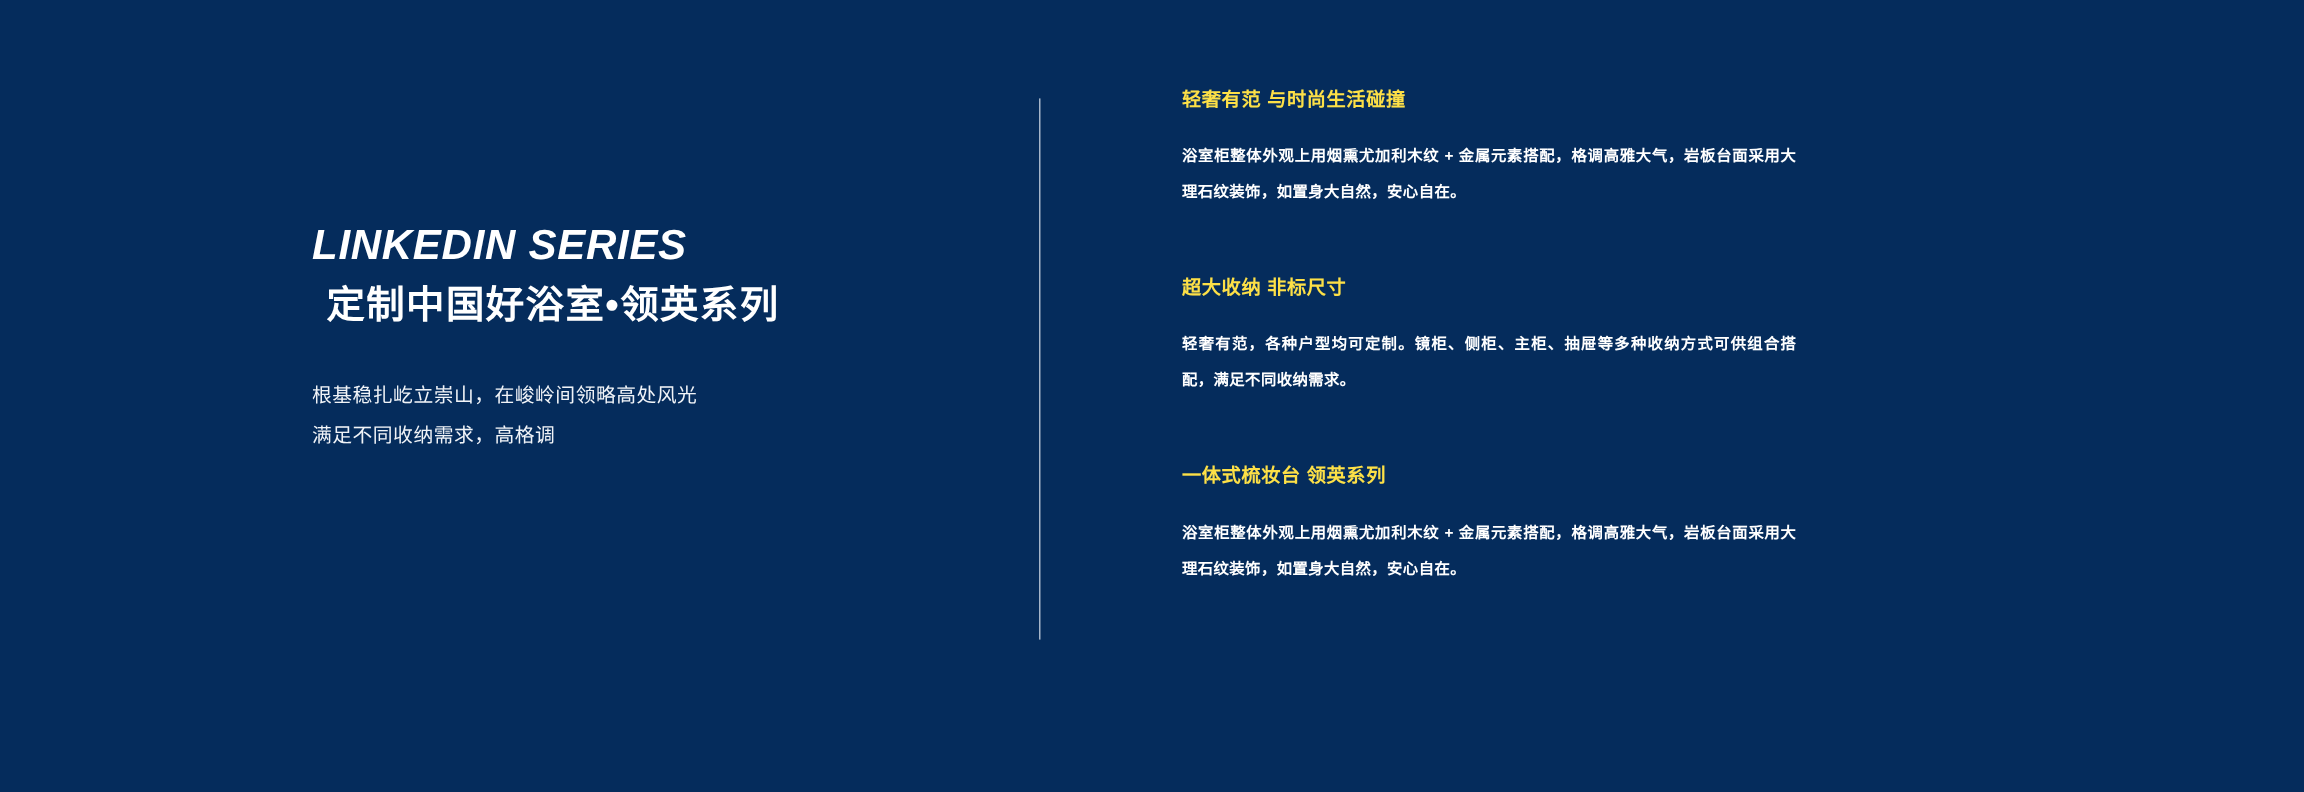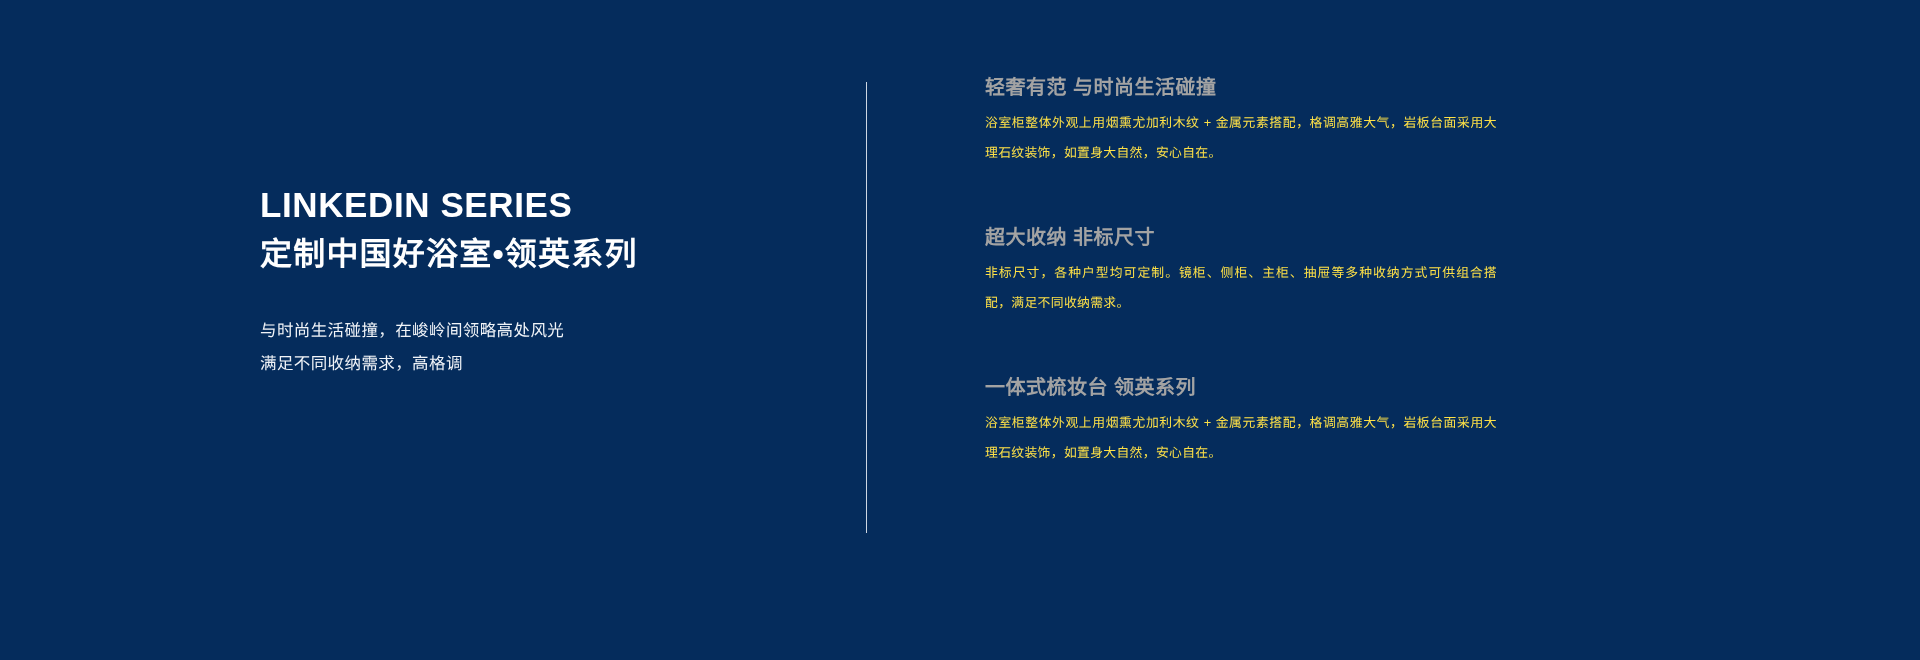--- a/index.html
+++ b/index.html
@@ -33,30 +33,32 @@
     width: 560px;
   }
 
   .series-title-en {
     font-size: 35px;
     font-weight: 700;
     letter-spacing: 0.6px;
     line-height: 1.15;
     color: #ffffff;
     white-space: nowrap;
+    font-style: italic;
   }
 
   .series-title-cn {
     margin-top: 9px;
     font-size: 32px;
     font-weight: 700;
     letter-spacing: 1.2px;
     line-height: 1.25;
     color: #ffffff;
     white-space: nowrap;
+    margin-left: 12px;
   }
 
   .series-tagline {
     margin-top: 40px;
     font-size: 16.5px;
     font-weight: 400;
     line-height: 2.0;
     letter-spacing: 0.4px;
     color: #f1f4f8;
   }
@@ -82,66 +84,66 @@
     position: absolute;
     left: 985px;
     top: 74px;
     width: 512px;
   }
 
   .feature-block { margin-bottom: 0; }
   .feature-block + .feature-block { margin-top: 56px; }
 
   .feature-heading {
-    font-size: 20px;
+    font-size: 16px;
     font-weight: 700;
     letter-spacing: 0.5px;
     line-height: 1.3;
-    color: #a3a3a3;
+    color: #fde047;
   }
 
   .feature-body {
-    margin-top: 8px;
+    margin-top: 20px;
     font-size: 12.8px;
-    font-weight: 400;
+    font-weight: 700;
     line-height: 2.35;
     letter-spacing: 0.35px;
-    color: #fde047;
+    color: #ffffff;
     text-align: justify;
     text-justify: inter-ideograph;
   }
 </style>
 </head>
 <body>
 
 <div class="promo-banner">
 
   <div class="left-panel">
     <div class="series-title-en">LINKEDIN SERIES</div>
 
     <div class="series-title-cn">定制中国好浴室•领英系列</div>
 
     <div class="series-tagline">
-      <span class="tagline-line">与时尚生活碰撞，在峻岭间领略高处风光</span>
+      <span class="tagline-line">根基稳扎屹立崇山，在峻岭间领略高处风光</span>
       <span class="tagline-line">满足不同收纳需求，高格调</span>
     </div>
   </div>
 
   <div class="column-divider"></div>
 
   <div class="right-panel">
 
     <div class="feature-block">
       <div class="feature-heading">轻奢有范 与时尚生活碰撞</div>
       <div class="feature-body">浴室柜整体外观上用烟熏尤加利木纹 + 金属元素搭配，格调高雅大气，岩板台面采用大理石纹装饰，如置身大自然，安心自在。</div>
     </div>
 
     <div class="feature-block">
       <div class="feature-heading">超大收纳 非标尺寸</div>
-      <div class="feature-body">非标尺寸，各种户型均可定制。镜柜、侧柜、主柜、抽屉等多种收纳方式可供组合搭配，满足不同收纳需求。</div>
+      <div class="feature-body">轻奢有范，各种户型均可定制。镜柜、侧柜、主柜、抽屉等多种收纳方式可供组合搭配，满足不同收纳需求。</div>
     </div>
 
     <div class="feature-block">
       <div class="feature-heading">一体式梳妆台 领英系列</div>
       <div class="feature-body">浴室柜整体外观上用烟熏尤加利木纹 + 金属元素搭配，格调高雅大气，岩板台面采用大理石纹装饰，如置身大自然，安心自在。</div>
     </div>
 
   </div>
 
 </div>

